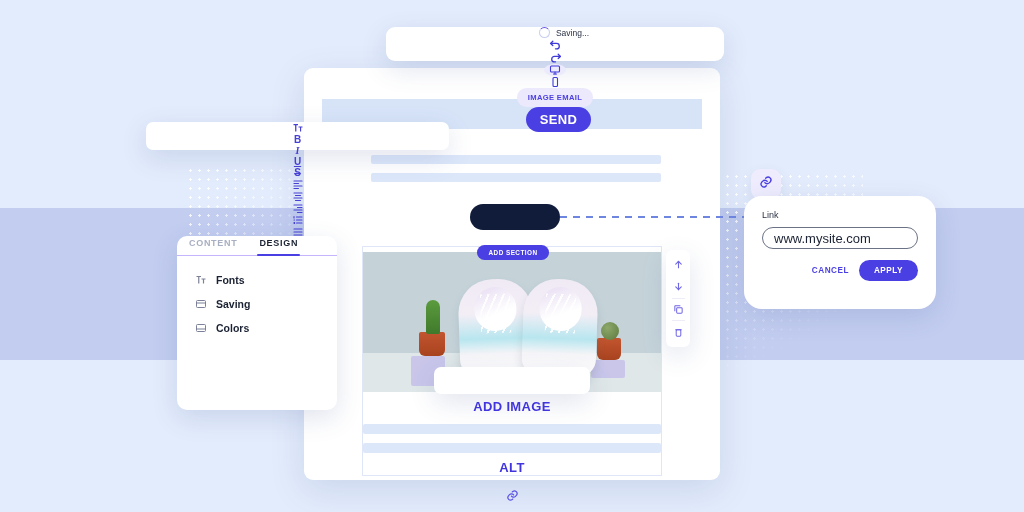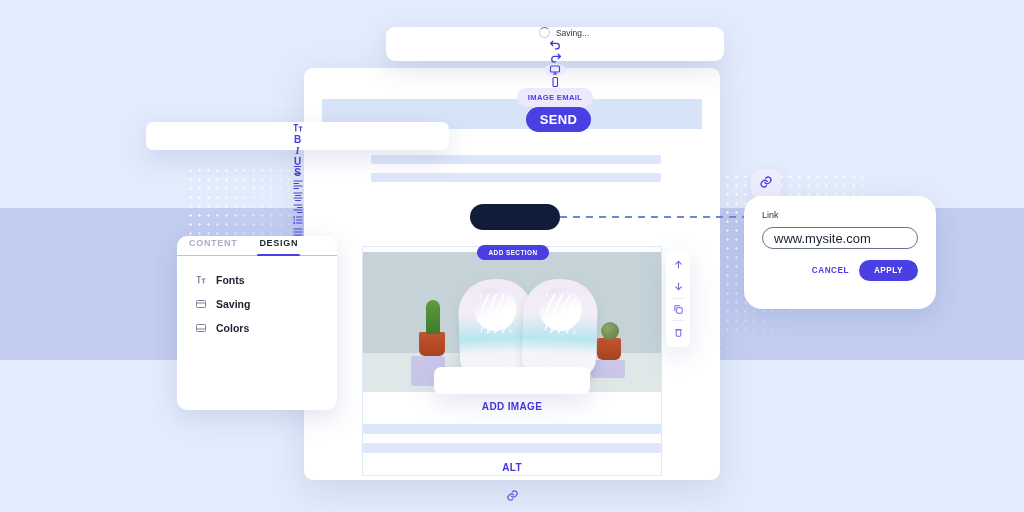--- a/index.html
+++ b/index.html
@@ -117,21 +117,21 @@
   .cact-r{left:238px;bottom:52px;width:18px;height:18px;border-radius:50%;
         background:radial-gradient(circle at 35% 32%,#8da86a,#5d7a3c);}
 
   .addsection{position:absolute;left:477px;top:245px;width:72px;height:15px;border-radius:9px;
         background:#4a3fe3;display:flex;align-items:center;justify-content:center;
         font-size:6.4px;font-weight:700;letter-spacing:.45px;color:#fff;}
 
   .imgtools{left:434px;top:367px;width:156px;height:27px;border-radius:7px;
         display:flex;align-items:center;box-sizing:border-box;}
   .it-item{display:flex;align-items:center;justify-content:center;height:100%;
-        font-size:10px;font-weight:700;letter-spacing:.35px;color:#4135dd;}
+        font-size:13px;font-weight:700;letter-spacing:.35px;color:#4135dd;}
   .it-add{flex:0 0 78px;}
   .it-alt{flex:0 0 44px;}
   .it-link{flex:1;color:#5b53e6;}
   .it-sep{width:1px;height:15px;background:#e9ebf6;}
 
   
   .vtools{left:666px;top:250px;width:24px;height:97px;border-radius:6px;
           display:flex;flex-direction:column;align-items:center;padding:4px 0;box-sizing:border-box;}
   .vt{width:100%;height:22px;display:flex;align-items:center;justify-content:center;color:#6f66e6;}
   .vt-sep{width:13px;height:1px;background:#ecedf7;}

